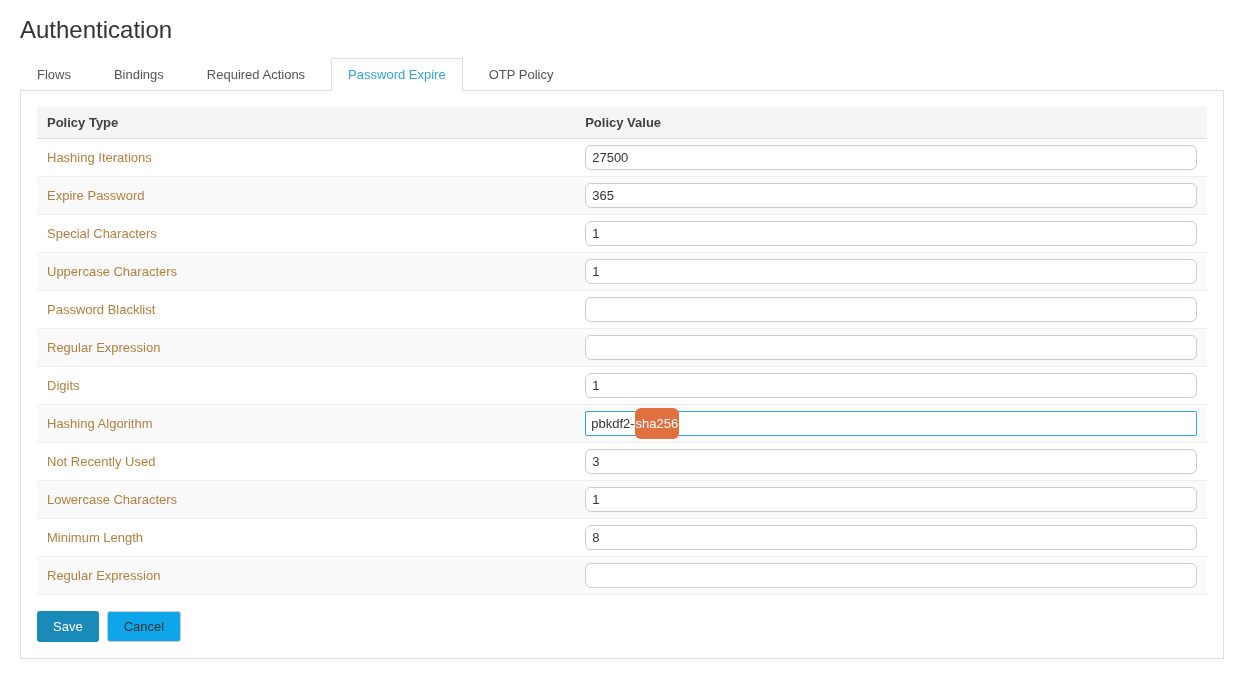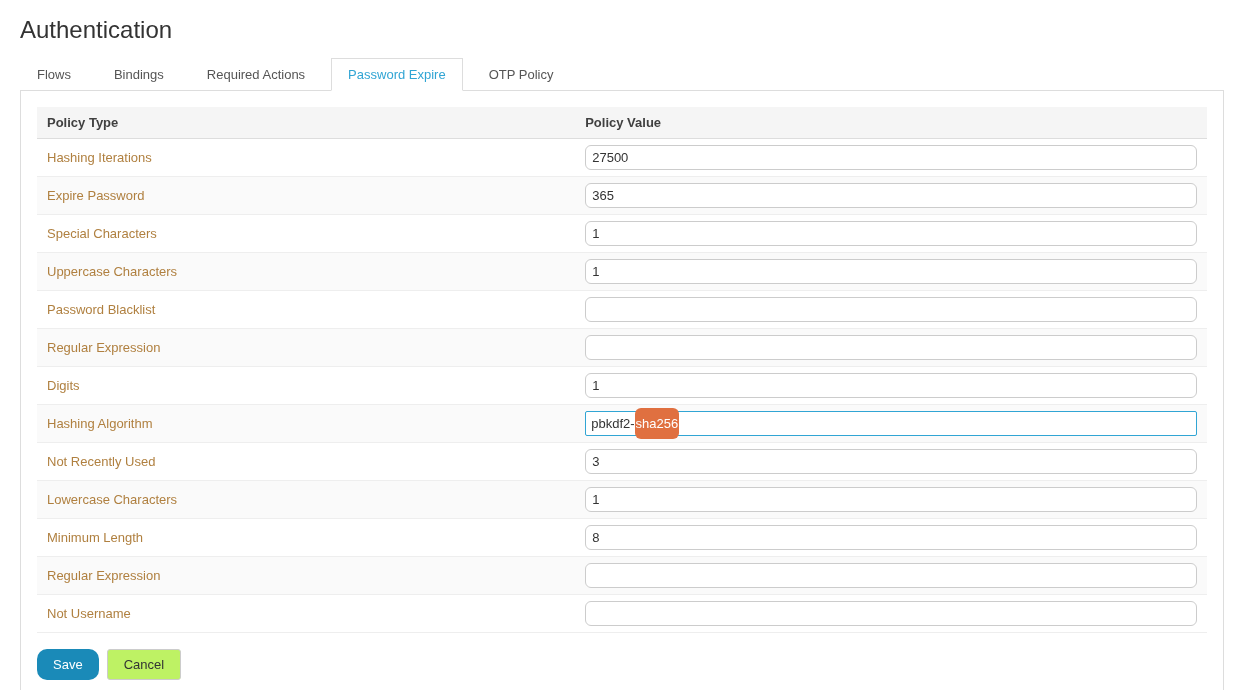--- a/index.html
+++ b/index.html
@@ -100,25 +100,25 @@
       margin-top: 16px;
       display: flex;
       gap: 8px;
     }
     .btn-save {
       background: #1a8ab8;
       color: #fff;
       border: none;
       padding: 7px 16px;
       font-size: 13px;
-      border-radius: 10px;
+      border-radius: 3px;
       cursor: pointer;
     }
     .btn-cancel {
-      background: #bef264;
+      background: #0ea5e9;
       color: #333;
       border: 1px solid #ccc;
       padding: 7px 16px;
       font-size: 13px;
       border-radius: 3px;
       cursor: pointer;
     }
   </style>
 </head>
 <body>
@@ -191,24 +191,20 @@
           <td class="value-cell"><input type="text" value="1" style=""></td>
         </tr>
         <tr>
           <td class="label-cell">Minimum Length</td>
           <td class="value-cell"><input type="text" value="8" style=""></td>
         </tr>
         <tr>
           <td class="label-cell">Regular Expression</td>
           <td class="value-cell"><input type="text" style=""></td>
         </tr>
-        <tr>
-          <td class="label-cell">Not Username</td>
-          <td class="value-cell"><input type="text" style=""></td>
-        </tr>
       </tbody>
   </table>
 
   <div class="btn-row">
     <button class="btn-save">Save</button>
     <button class="btn-cancel">Cancel</button>
   </div>
 </div>
 
 </body></html>

